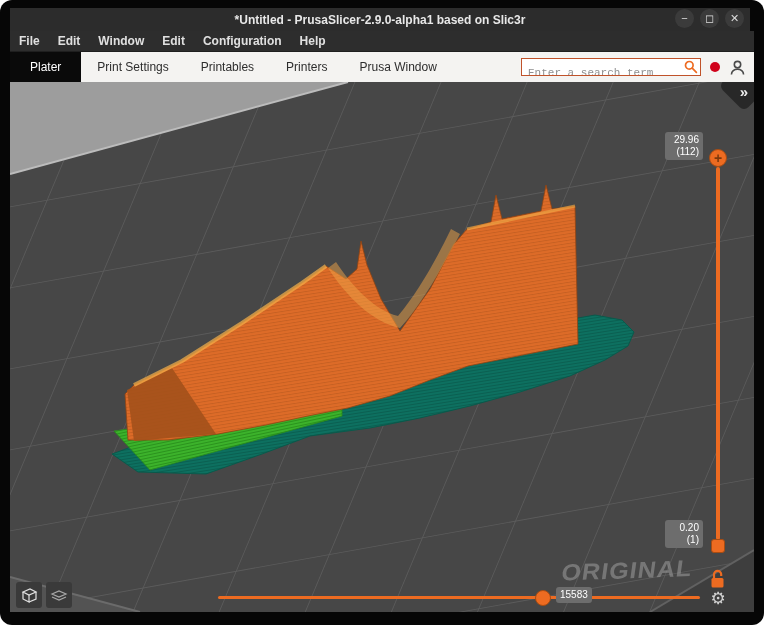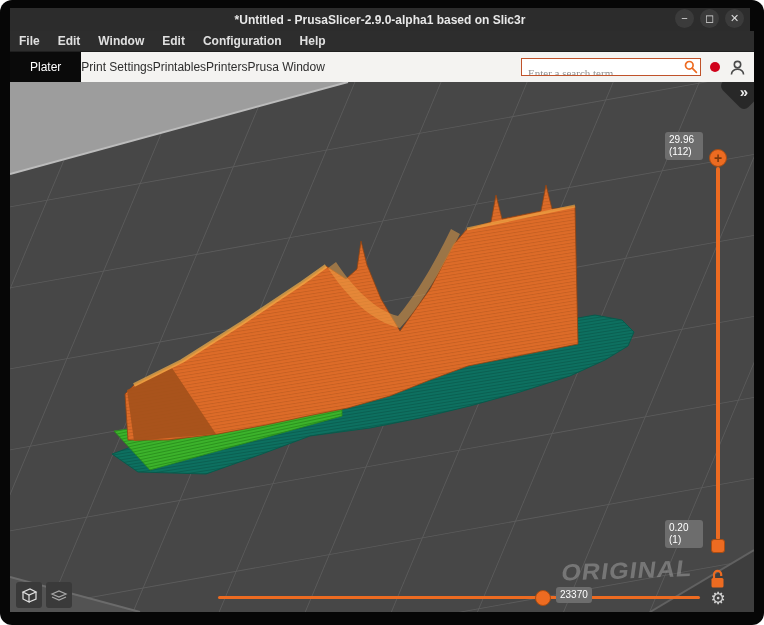--- a/index.html
+++ b/index.html
@@ -14,25 +14,25 @@
     display:flex;align-items:center;justify-content:center;cursor:default;line-height:1;}
 
   
   .menubar{position:absolute;left:10px;top:31px;width:744px;height:21px;background:#2d2d2d;
     display:flex;align-items:center;border-bottom:1px solid #1f1f1f;box-sizing:border-box;font-weight:bold;}
   .menu-item{color:#e0e0e0;font-size:12px;padding:0 9px;height:100%;display:flex;align-items:center;}
 
   
   .tabbar{position:absolute;left:10px;top:52px;width:744px;height:30px;background:#f4f3f1;
     display:flex;align-items:center;}
-  .tab{font-size:12px;color:#2d2d2d;padding:0 0;height:100%;display:flex;align-items:center;}
+  .tab{font-size:12px;color:#2d2d2d;padding:0 16px;height:100%;display:flex;align-items:center;}
   .tab.active{background:#0a0a0a;color:#ffffff;padding:0 20px;}
   .search-wrap{margin-left:auto;position:relative;width:180px;height:18px;}
   .search-input{width:100%;height:100%;box-sizing:border-box;border:1px solid #c0522a;background:#ffffff;
-    font-size:11px;color:#444;padding:12px 20px 0 6px;outline:none;font-family:Liberation Serif, serif;}
+    font-size:11px;color:#444;padding:12px 20px 0 6px;outline:none;font-family:Liberation Mono, monospace;}
   .search-input::placeholder{color:#8f8f8f;}
   .search-icon{position:absolute;right:2px;top:1px;width:16px;height:16px;}
   .status-dot{width:10px;height:10px;border-radius:50%;background:#d0021b;margin:0 9px 0 9px;}
   .user-icon{width:17px;height:17px;margin-right:8px;}
 
   
   .viewport{position:absolute;left:10px;top:82px;width:744px;height:530px;background:#474747;overflow:hidden;}
   .scene{position:absolute;left:0;top:0;}
   .watermark{position:absolute;left:552px;top:474px;color:#9e9e9e;opacity:.55;font-size:25px;font-weight:bold;
     letter-spacing:1px;transform:skewX(-10deg) rotate(-2deg) scaleY(.92);white-space:nowrap;}
@@ -43,21 +43,21 @@
   .collapse-chevrons{position:absolute;left:723px;top:1px;width:22px;text-align:center;color:#ececec;
     font-size:15px;font-weight:bold;}
 
   
   .v-track{position:absolute;left:706px;top:85px;width:4px;height:373px;background:#ED6B21;border-radius:2px;}
   .v-plus{position:absolute;left:699px;top:67px;width:18px;height:18px;border-radius:50%;background:#ED6B21;
     border:1px solid #a84c12;box-sizing:border-box;color:#7d380c;font-size:14px;font-weight:bold;
     display:flex;align-items:center;justify-content:center;line-height:1;}
   .v-low{position:absolute;left:701px;top:457px;width:14px;height:14px;background:#ED6B21;
     border:1px solid #a84c12;border-radius:3px;box-sizing:border-box;}
-  .tooltip{position:absolute;background:#6d6d6d;color:#ffffff;font-size:10px;text-align:left;
+  .tooltip{position:absolute;background:#6d6d6d;color:#ffffff;font-size:10px;text-align:right;
     border-radius:3px;padding:2px 4px;line-height:12px;z-index:5;}
   .tt-top{left:655px;top:50px;min-width:30px;}
   .tt-bottom{left:655px;top:438px;min-width:30px;}
   .lock-icon{position:absolute;left:699px;top:487px;width:18px;height:20px;}
   .gear-icon{position:absolute;left:699px;top:508px;width:18px;height:18px;color:#d2d2d2;font-size:17px;
     line-height:18px;text-align:center;}
 
   
   .h-track{position:absolute;left:208px;top:514px;width:482px;height:3px;background:#ED6B21;border-radius:2px;}
   .h-handle{position:absolute;left:525px;top:508px;width:16px;height:16px;border-radius:50%;background:#ED6B21;
@@ -203,21 +203,21 @@
     </div>
 
     <svg class="lock-icon" viewBox="0 0 18 20">
       <path d="M5 9 V5.5 a3.6 3.6 0 0 1 7.2 0 V7" fill="none" stroke="#ED6B21" stroke-width="2.2"></path>
       <rect x="2.5" y="9" width="12" height="9.5" rx="1.5" fill="#ED6B21"></rect>
     </svg>
     <div class="gear-icon">⚙</div>
 
     <div class="h-track"></div>
     <div class="h-handle"></div>
-    <div class="tooltip tt-move">23370</div>
+    <div class="tooltip tt-move">15583</div>
 
     <div class="view-tile t1">
       <svg width="20" height="20" viewBox="0 0 20 20">
         <polygon points="4,7 11,4 17,7 10,10" fill="none" stroke="#e2e2e2" stroke-width="1.2"></polygon>
         <polyline points="4,7 4,14 10,17 10,10" fill="none" stroke="#e2e2e2" stroke-width="1.2"></polyline>
         <polyline points="17,7 17,14 10,17" fill="none" stroke="#e2e2e2" stroke-width="1.2"></polyline>
       </svg>
     </div>
     <div class="view-tile t2">
       <svg width="20" height="20" viewBox="0 0 20 20">

